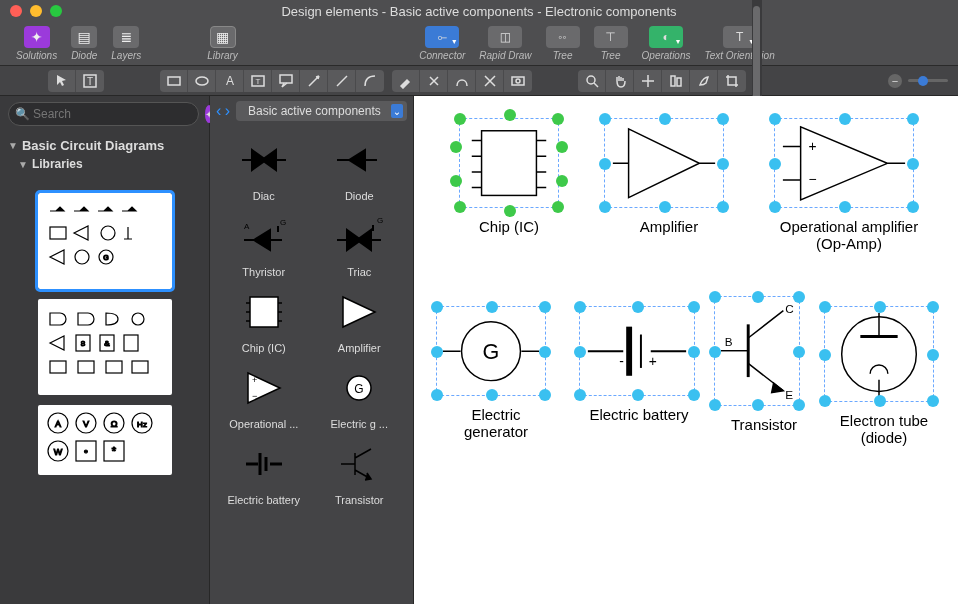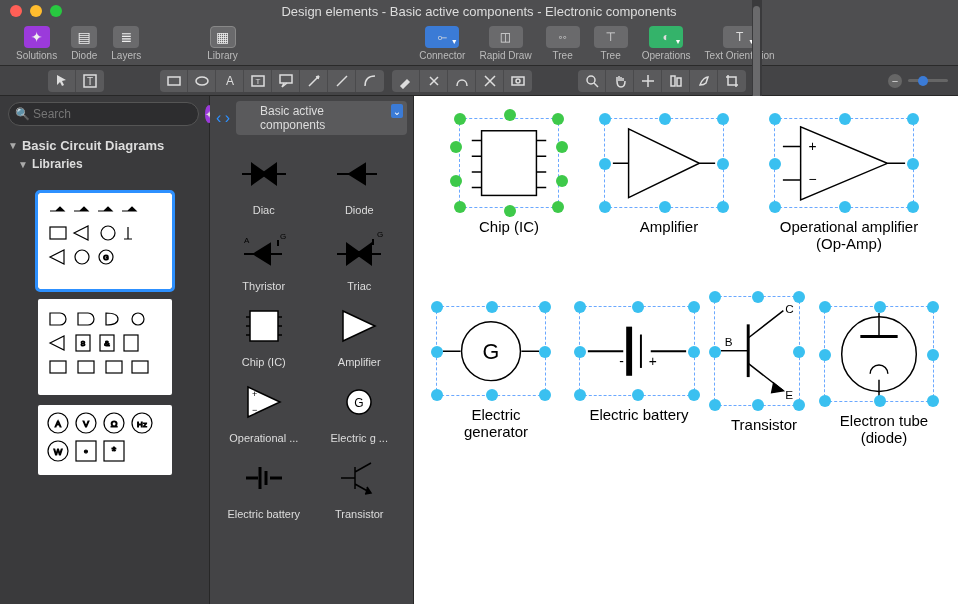--- a/index.html
+++ b/index.html
@@ -9,21 +9,21 @@
 .dot { width:12px; height:12px; border-radius:50%; }
 .dot.red { background:#ff5f57; }
 .dot.yellow { background:#ffbd2e; }
 .dot.green { background:#28c840; }
 .titlebar .title { position:absolute; left:0; right:0; text-align:center; font-size:13px; color:#ddd; pointer-events:none; }
 .toolbar1 { height:44px; background:#4e4e50; display:flex; align-items:center; padding:0 10px; gap:2px; border-bottom:1px solid #2a2a2a; }
 .tb-btn { display:flex; flex-direction:column; align-items:center; gap:2px; padding:2px 6px; cursor:pointer; border-radius:4px; }
 .tb-btn .ico { width:26px; height:22px; background:#6a6a6c; border-radius:4px; display:flex; align-items:center; justify-content:center; color:#eee; font-size:14px; }
 .tb-btn.solutions .ico { background:#9b3adb; }
 .tb-btn.library .ico { background:#6a6a6c; border:1px solid #888; }
-.tb-btn .lbl { font-size:10px; color:#bbb; }
+.tb-btn .lbl { font-size:10px; color:#bbb;font-style:italic; }
 .tb-spacer { flex:1; }
 .tb-center { display:flex; gap:2px; }
 .tb-btn .wideico { width:34px; height:22px; background:#6a6a6c; border-radius:4px; display:flex; align-items:center; justify-content:center; position:relative; }
 .tb-btn.connector .wideico { background:#3b7bd6; }
 .tb-btn.operations .wideico { background:#34b36a; }
 .tb-btn .wideico .carve { position:absolute; right:3px; bottom:2px; font-size:8px; color:#fff; }
 .toolbar2 { height:30px; background:#444446; display:flex; align-items:center; padding:0 10px; gap:8px; border-bottom:1px solid #272727; }
 .tool2-group { display:flex; gap:0; background:#5a5a5c; border-radius:4px; overflow:hidden; }
 .tool2-btn { width:28px; height:22px; display:flex; align-items:center; justify-content:center; color:#ddd; cursor:pointer; border-right:1px solid #4a4a4c; }
 .tool2-btn:last-child { border-right:none; }
@@ -43,21 +43,21 @@
 .tree .toprow { display:flex; align-items:center; gap:4px; font-weight:600; margin-bottom:4px; }
 .tree .subrow { display:flex; align-items:center; gap:4px; font-weight:600; margin-left:10px; margin-bottom:6px; font-size:12px; }
 .tree .caret { font-size:10px; color:#aaa; }
 .previews { flex:1; overflow:hidden; padding:0 10px; }
 .preview-card { background:#fff; border-radius:2px; margin:10px auto 4px; width:134px; height:96px; }
 .preview-card.sel { outline:3px solid #2d90ff; }
 .previews .plabel { text-align:center; font-size:12px; color:#ddd; margin-bottom:6px; }
 .panel-mid { width:204px; background:#444446; border-right:1px solid #272727; display:flex; flex-direction:column; }
 .mid-head { display:flex; align-items:center; padding:5px 6px; gap:6px; }
 .mid-head .nav span { color:#2d90ff; font-size:16px; cursor:pointer; }
-.mid-head .crumb { background:#5a5a5c; border-radius:4px; padding:3px 18px 3px 24px; font-size:12px; position:relative; flex:1; }
+.mid-head .crumb { background:#5a5a5c; border-radius:4px; padding:3px 18px 3px 12px; font-size:12px; position:relative; flex:1; }
 .mid-head .crumb .chev { position:absolute; right:4px; top:3px; background:#3b7bd6; color:#fff; font-size:10px; width:12px; height:14px; display:flex; align-items:center; justify-content:center; border-radius:2px; }
 .lib-grid { display:grid; grid-template-columns:1fr 1fr; gap:4px 4px; padding:6px 8px; overflow:hidden; }
 .lib-item { display:flex; flex-direction:column; align-items:center; gap:4px; padding:2px; }
 .lib-item .thumb { width:70px; height:52px; display:flex; align-items:center; justify-content:center; color:#000; }
 .lib-item .thumb svg { width:52px; height:42px; }
 .lib-item .txt { font-size:11px; color:#ddd; text-align:center; white-space:nowrap; overflow:hidden; text-overflow:ellipsis; width:80px; }
 .canvas { flex:1; background:#fff; position:relative; overflow:hidden; }
 .shape { position:absolute; text-align:center; }
 .shape .box { border:1.5px dashed #6aa8ff; position:relative; display:flex; align-items:center; justify-content:center; }
 .shape .handle { width:12px; height:12px; border-radius:50%; position:absolute; }

